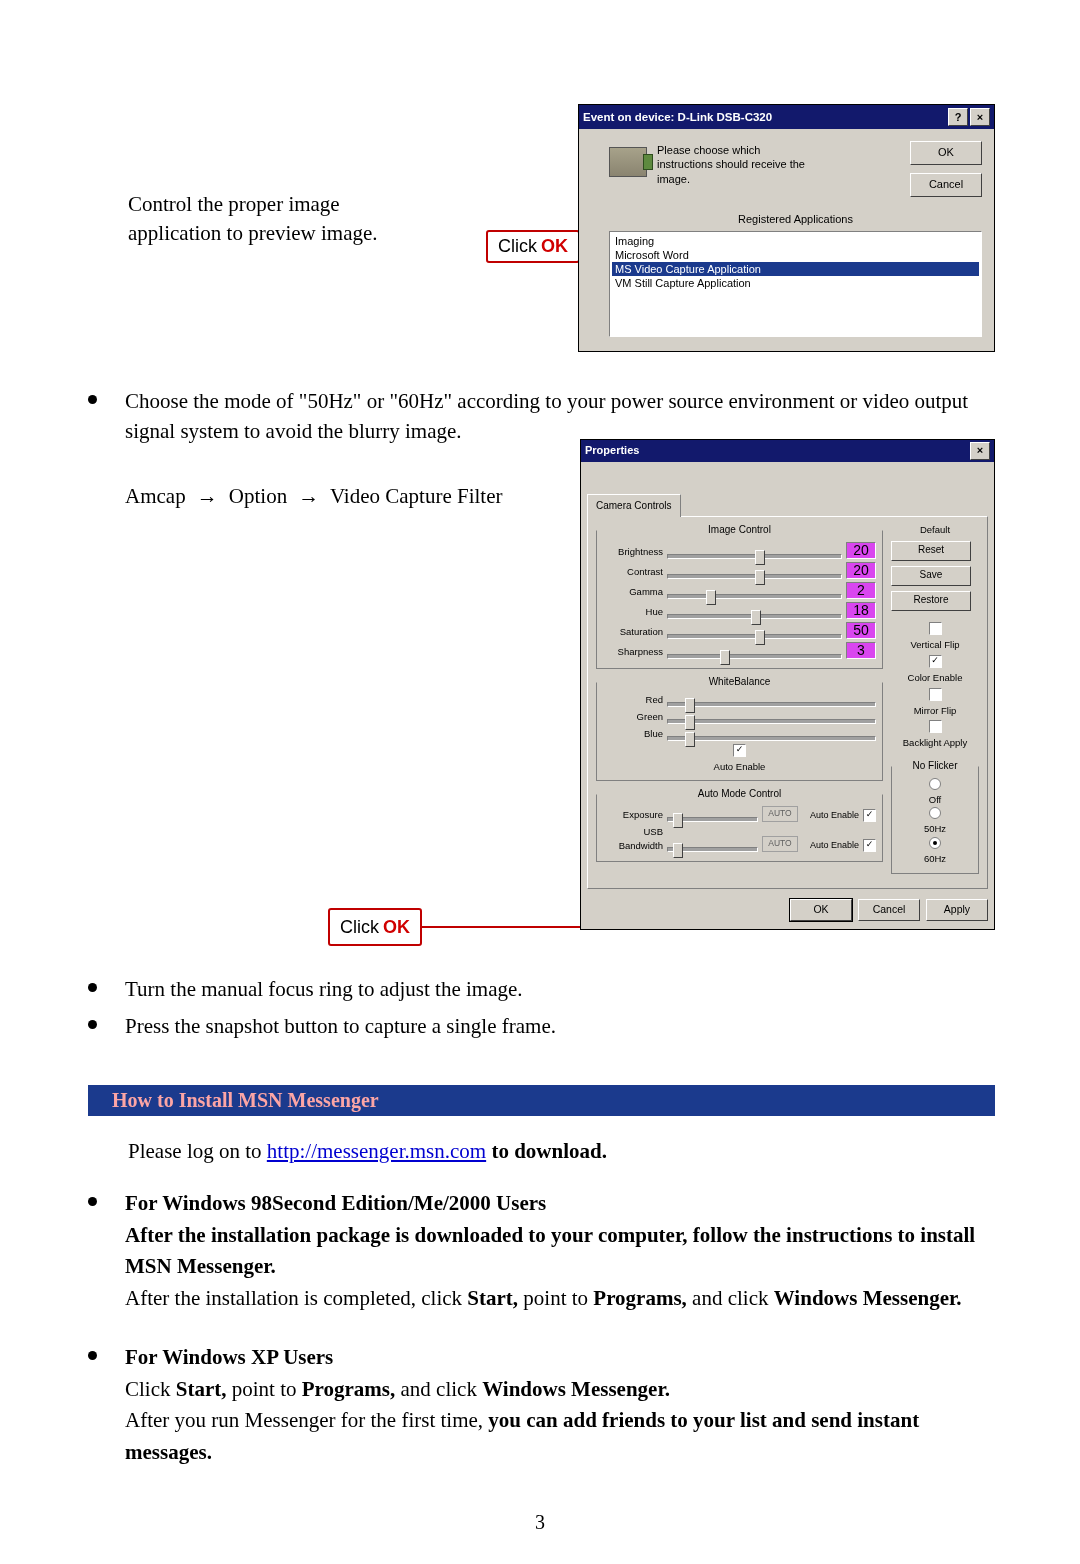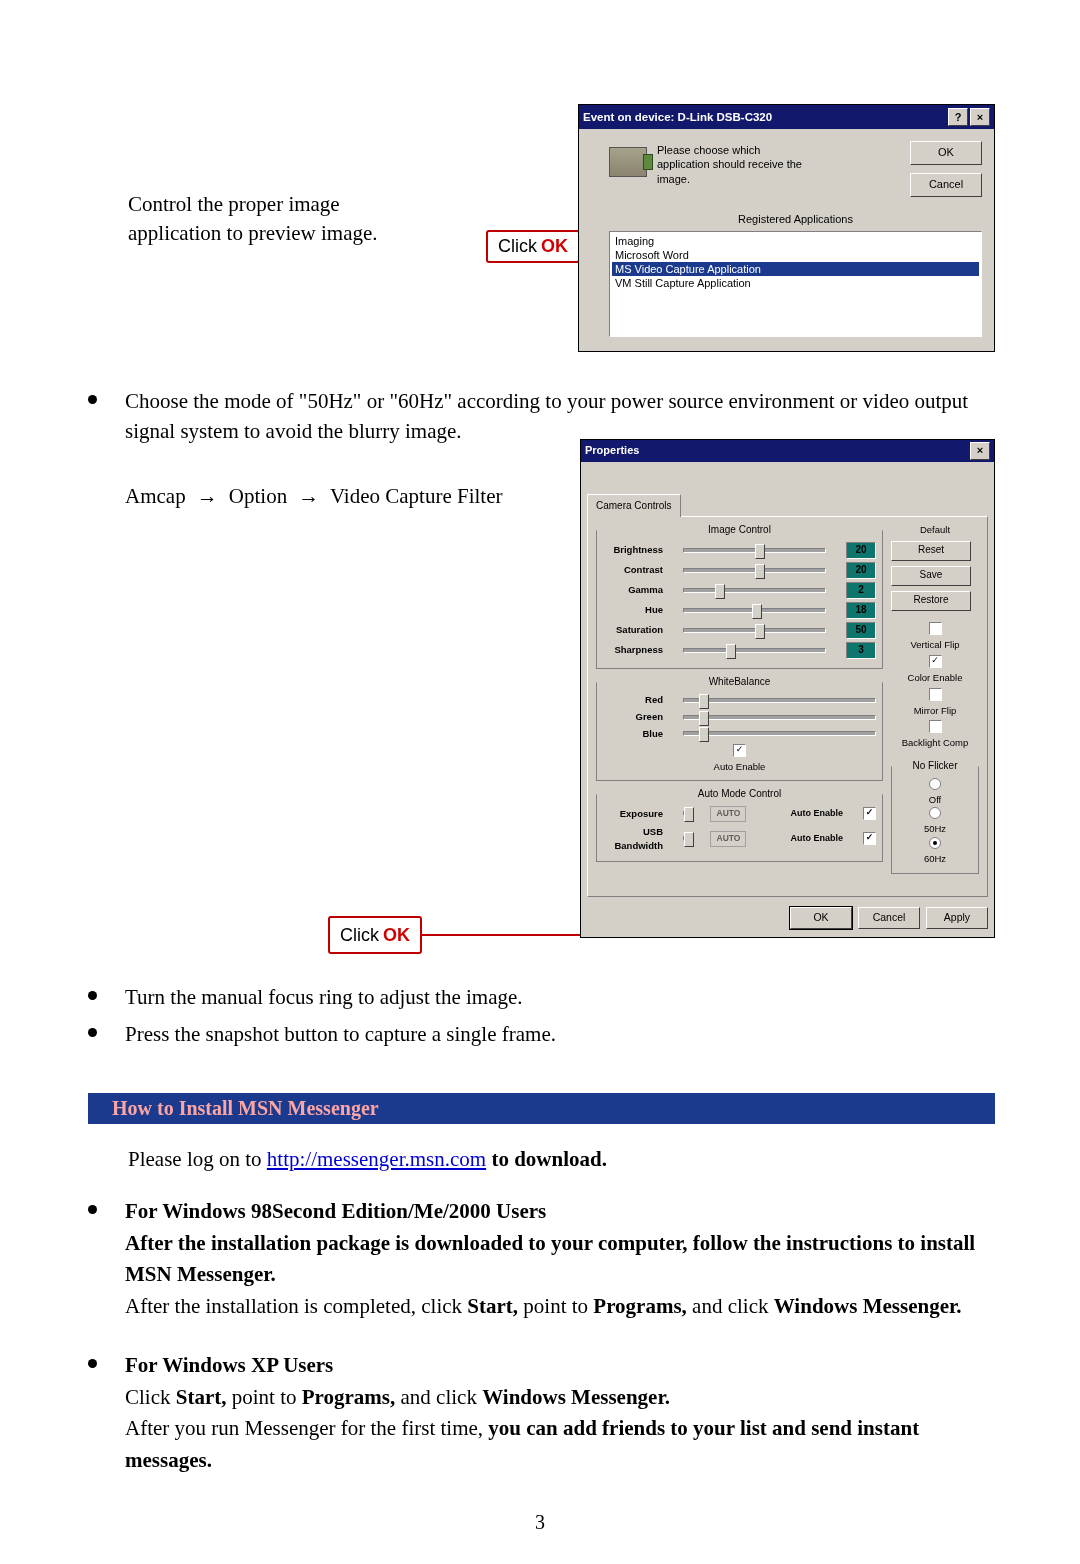--- a/index.html
+++ b/index.html
@@ -222,21 +222,21 @@
     padding: 4px 8px;
     font-size: 10px;
     position: relative;
     top: 1px;
     margin-top: 27px;
   }
   .tab-pane {
     border: 1px solid #fff;
     border-right-color: #808080;
     border-bottom-color: #808080;
-    padding: 6px 8px 16px 8px;
+    padding: 6px 8px 8px 8px;
     background: #d4d0c8;
     min-height: 290px;
   }
   .pane-columns {
     display: flex;
     gap: 8px;
   }
   .pane-left { flex: 1; }
   .pane-right { width: 88px; display:flex; flex-direction:column; gap:2px; }
   fieldset.grp {
@@ -247,24 +247,23 @@
     position: relative;
   }
   fieldset.grp > legend {
     font-size: 10px;
     padding: 0 3px;
     text-align: center;
     margin: 0 auto;
   }
   .slider-row {
     display: flex;
-    align-items: center;
-    gap: 20px;
+    align-items: flex-end;
+    gap: 4px;
     margin-bottom: 3px;
-    font-weight: bold;
   }
   .slider-row .slabel {
     width: 60px;
     text-align: right;
     font-size: 9.5px;
   }
   .slider-track {
     flex: 1;
     height: 3px;
     background: #a0a0a0;
@@ -280,25 +279,25 @@
     width: 8px;
     height: 13px;
     background: #d4d0c8;
     border: 1px solid #fff;
     border-right-color: #404040;
     border-bottom-color: #404040;
   }
   .valbox {
     width: 28px;
     height: 15px;
-    background: #0f766e;
+    background: #d946ef;
     border: 1px solid #808080;
     border-right-color: #fff;
     border-bottom-color: #fff;
-    font-size: 10px;
+    font-size: 14px;
     text-align: center;
     line-height: 14px;
   }
   .autobox {
     width: 34px;
     height: 14px;
     background: #d4d0c8;
     color: #606060;
     font-size: 8.5px;
     text-align: center;
@@ -427,21 +426,21 @@
           <div class="event-titlebar">
             <span class="tb-title">Event on  device: D-Link DSB-C320</span>
             <span class="tb-btn">?</span>
             <span class="tb-btn">×</span>
           </div>
           <div class="event-body">
             <div class="event-top-row">
               <div class="camera-icon"></div>
               <div class="event-instruction">
                 <div>Please choose which</div>
-                <div>application should receive the</div>
+                <div>instructions should receive the</div>
                 <div>image.</div>
               </div>
               <div class="event-btns">
                 <div class="win-btn">OK</div>
                 <div class="win-btn">Cancel</div>
               </div>
             </div>
             <div class="reg-label">Registered Applications</div>
             <div class="app-list">
               <div class="app-item">Imaging</div>
@@ -591,21 +590,21 @@
                 <div class="chk-line">
                     <span class="chk">✓</span>
                     <span>Color Enable</span>
                   </div>
                 <div class="chk-line">
                     <span class="chk"></span>
                     <span>Mirror Flip</span>
                   </div>
                 <div class="chk-line">
                     <span class="chk"></span>
-                    <span>Backlight Comp</span>
+                    <span>Backlight Apply</span>
                   </div>
 
                 <fieldset class="grp" style="margin-top:6px;">
                   <legend>No Flicker</legend>
                   <div class="chk-line">
                       <span class="radio"></span>
                       <span>Off</span>
                     </div>
                   <div class="chk-line">
                       <span class="radio"></span>

